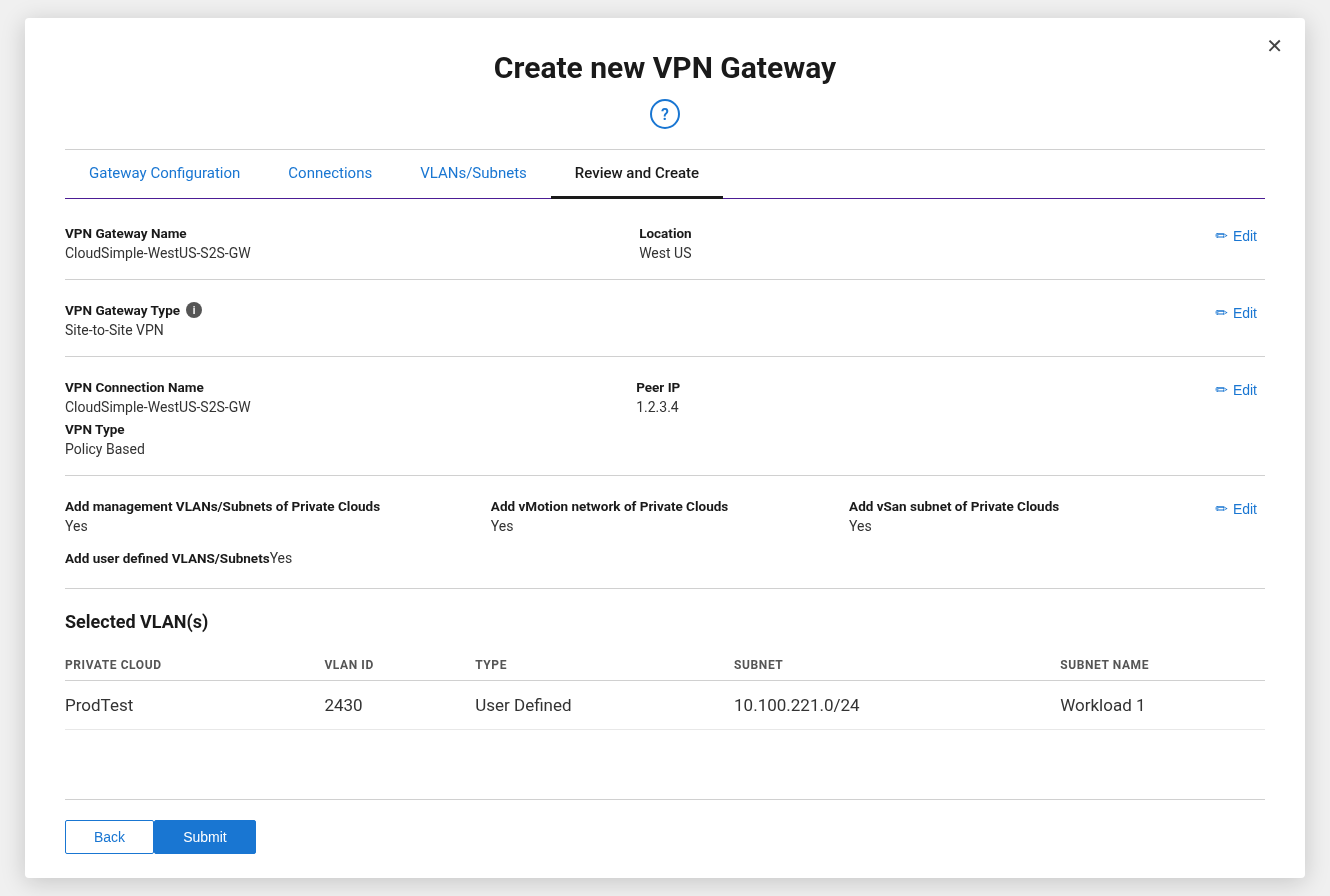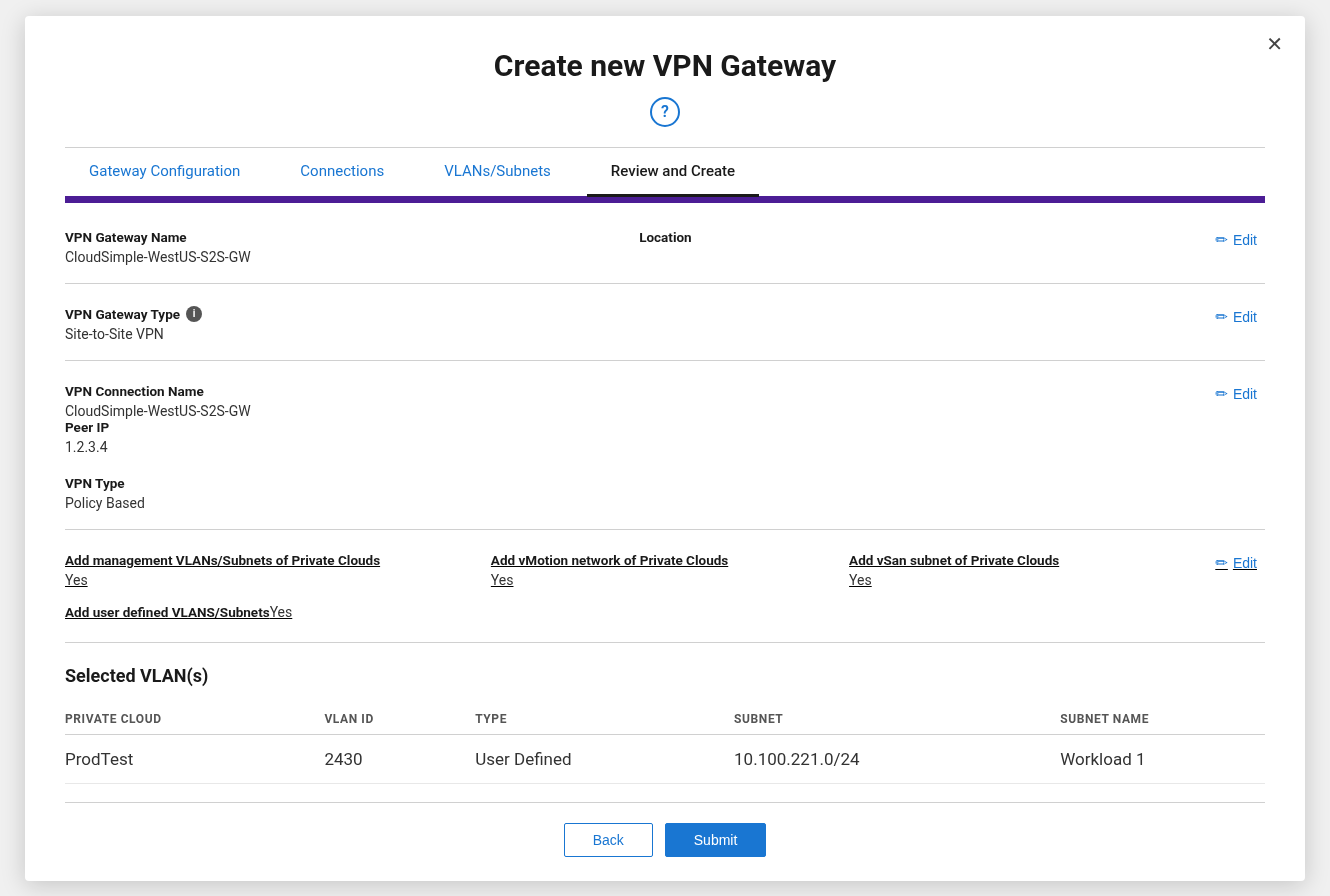--- a/index.html
+++ b/index.html
@@ -59,22 +59,22 @@
       color: #444;
       line-height: 1;
     }
     .divider {
       border: none;
       border-top: 1px solid #d0d0d0;
       margin-bottom: 0;
     }
     .tabs {
       display: flex;
-      gap: 12px;
-      border-bottom: 7px solid #4c1d95;
+      gap: 0;
+      border-bottom: 1px solid #4c1d95;
       margin-bottom: 4px;
     }
     .tab {
       padding: 14px 24px;
       font-size: 15px;
       cursor: pointer;
       color: #1976d2;
       border-bottom: 3px solid transparent;
       margin-bottom: -1px;
       white-space: nowrap;
@@ -151,21 +151,20 @@
       font-weight: 700;
       cursor: pointer;
     }
     .section-multi {
       padding: 22px 0 18px 0;
       border-bottom: 1px solid #d0d0d0;
     }
     .multi-row {
       display: flex;
       align-items: flex-end;
-      text-decoration: underline;
     }
     .multi-fields {
       flex: 1;
       display: flex;
       flex-direction: column;
       gap: 0;
     }
     .multi-top {
       display: flex;
       gap: 0;
@@ -204,23 +203,21 @@
       border-bottom: 1px solid #e8e8e8;
     }
     .table th:not(:last-child),
     .table td:not(:last-child) {
       padding-right: 16px;
     }
     .footer {
       border-top: 1px solid #d0d0d0;
       padding: 20px 0 24px 0;
       display: flex;
-      gap: 12px;
-      align-items: center;
-      justify-content: center;
+      align-items: center;
     }
     .btn-back {
       padding: 8px 28px;
       border: 1px solid #1976d2;
       background: #fff;
       color: #1976d2;
       font-size: 14px;
       cursor: pointer;
       border-radius: 2px;
     }
@@ -263,20 +260,21 @@
 
     <div class="section">
       <div class="section-row">
         <div class="field-group">
           <div class="field">
             <div class="field-label">VPN Gateway Name</div>
             <div class="field-value">CloudSimple-WestUS-S2S-GW</div>
           </div>
           <div class="field">
             <div class="field-label">Location</div>
+            <div class="field-value">West US</div>
           </div>
         </div>
         <button class="edit-btn">
           <span class="edit-icon">✏</span>
           <span>Edit</span>
         </button>
       </div>
     </div>
 
     <div class="section">
@@ -293,21 +291,21 @@
         <button class="edit-btn">
           <span class="edit-icon">✏</span>
           <span>Edit</span>
         </button>
       </div>
     </div>
 
     <div class="section">
       <div class="section-row">
         <div class="field-group" style="flex-direction: column;">
-          <div style="display:flex; margin-bottom: 14px; flex-direction: column;">
+          <div style="display:flex; ">
             <div class="field">
               <div class="field-label">VPN Connection Name</div>
               <div class="field-value">CloudSimple-WestUS-S2S-GW</div>
             </div>
             <div class="field">
               <div class="field-label">Peer IP</div>
               <div class="field-value">1.2.3.4</div>
             </div>
           </div>
           <div style="display:flex;">

